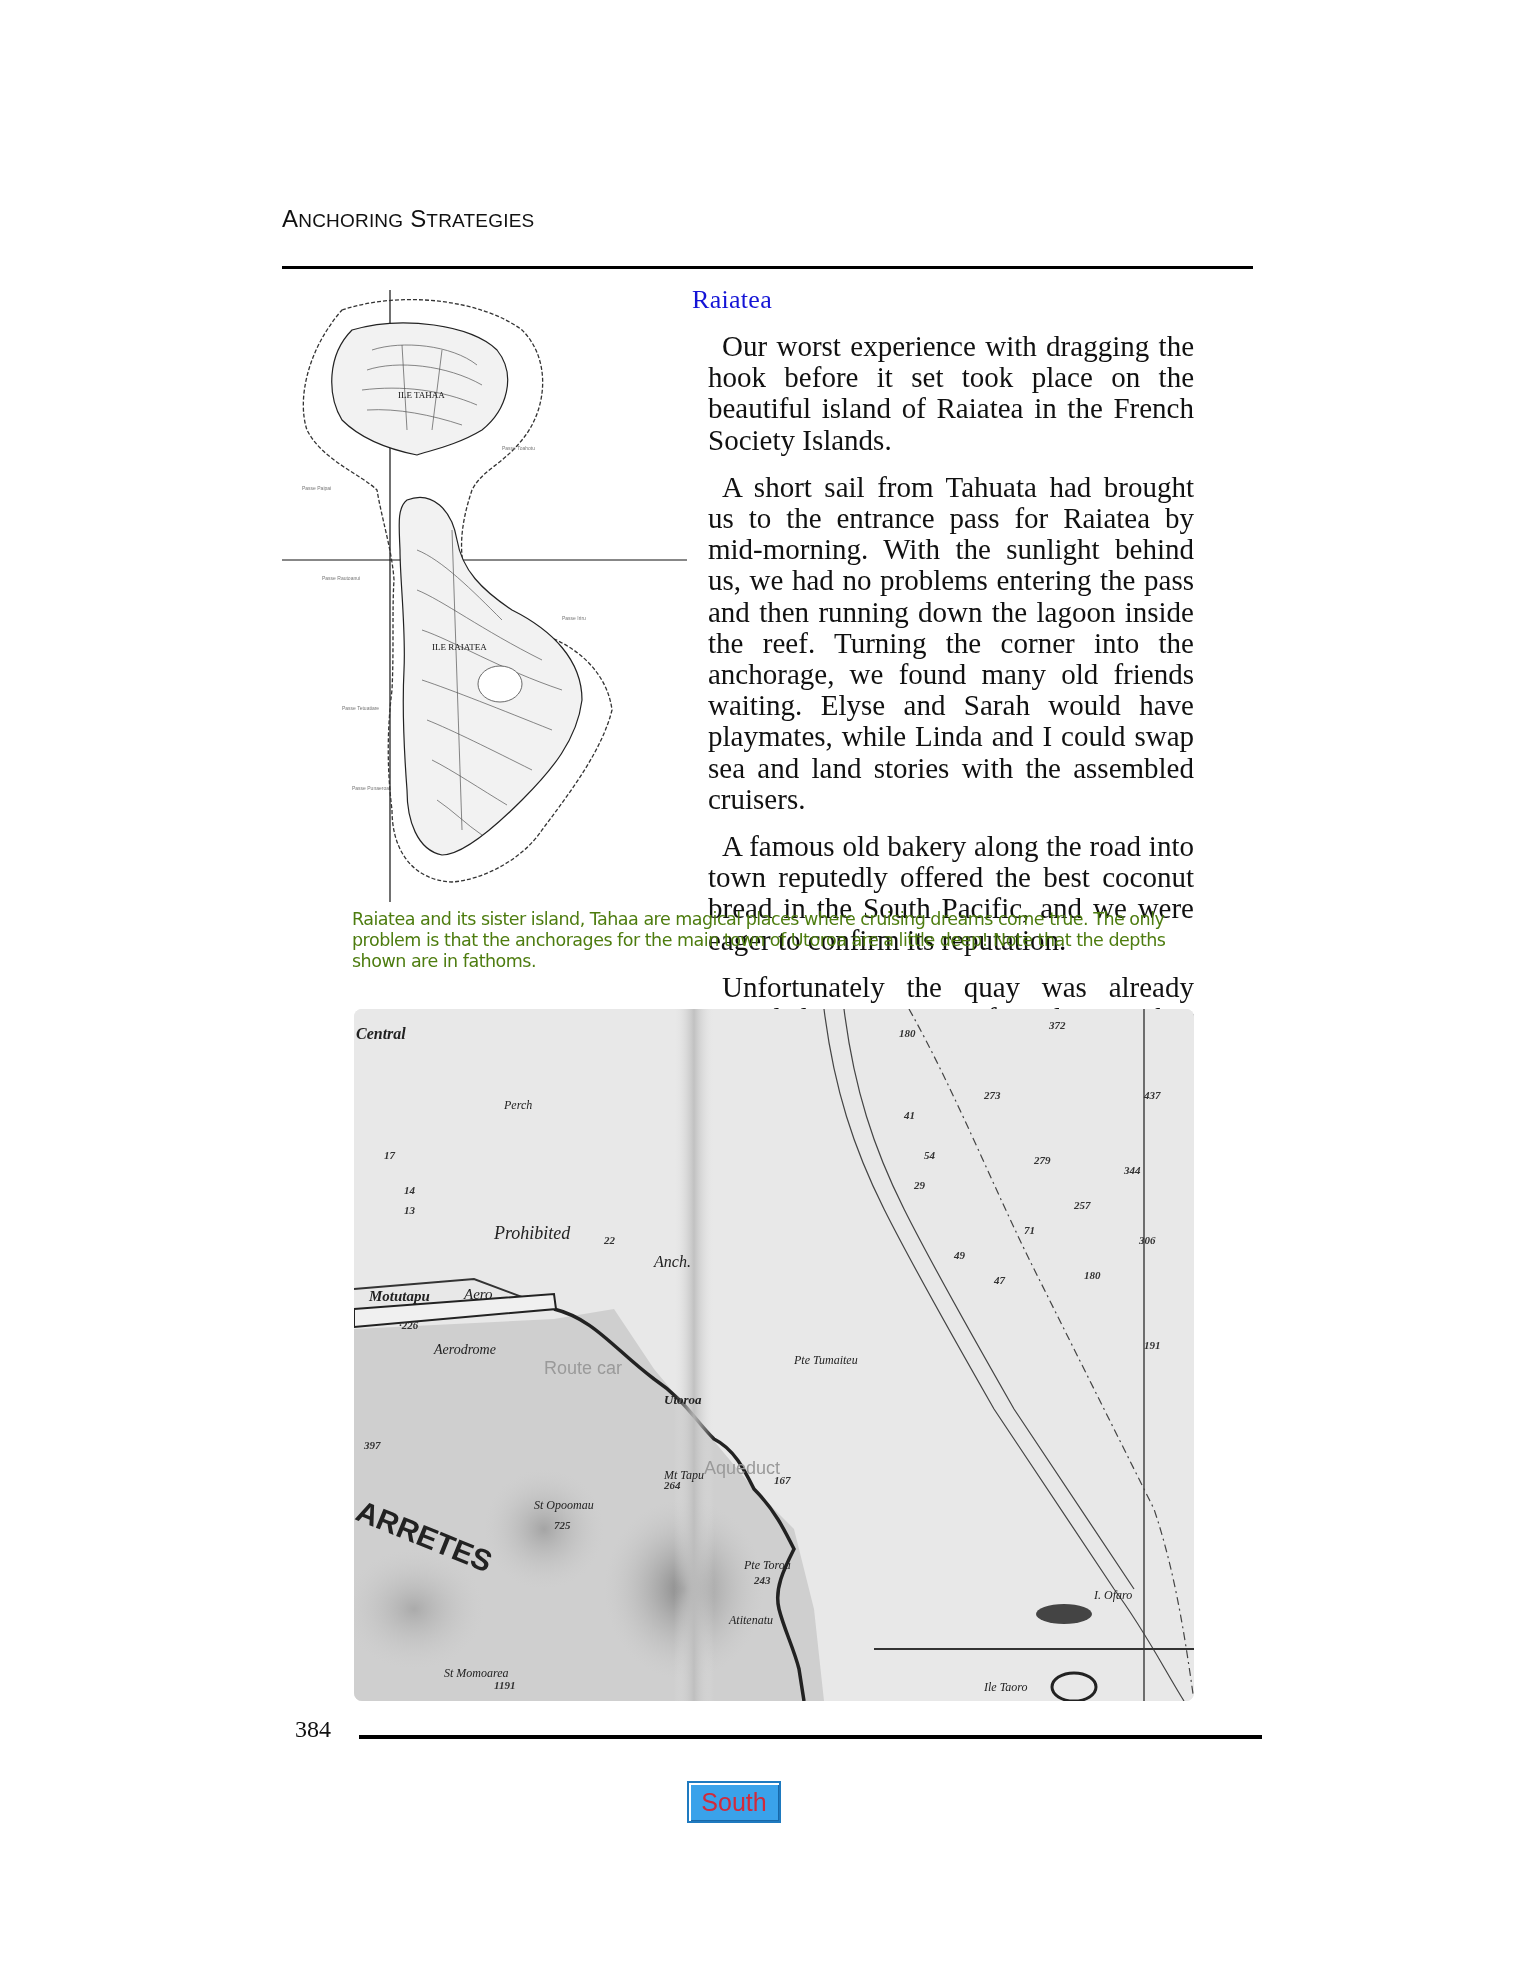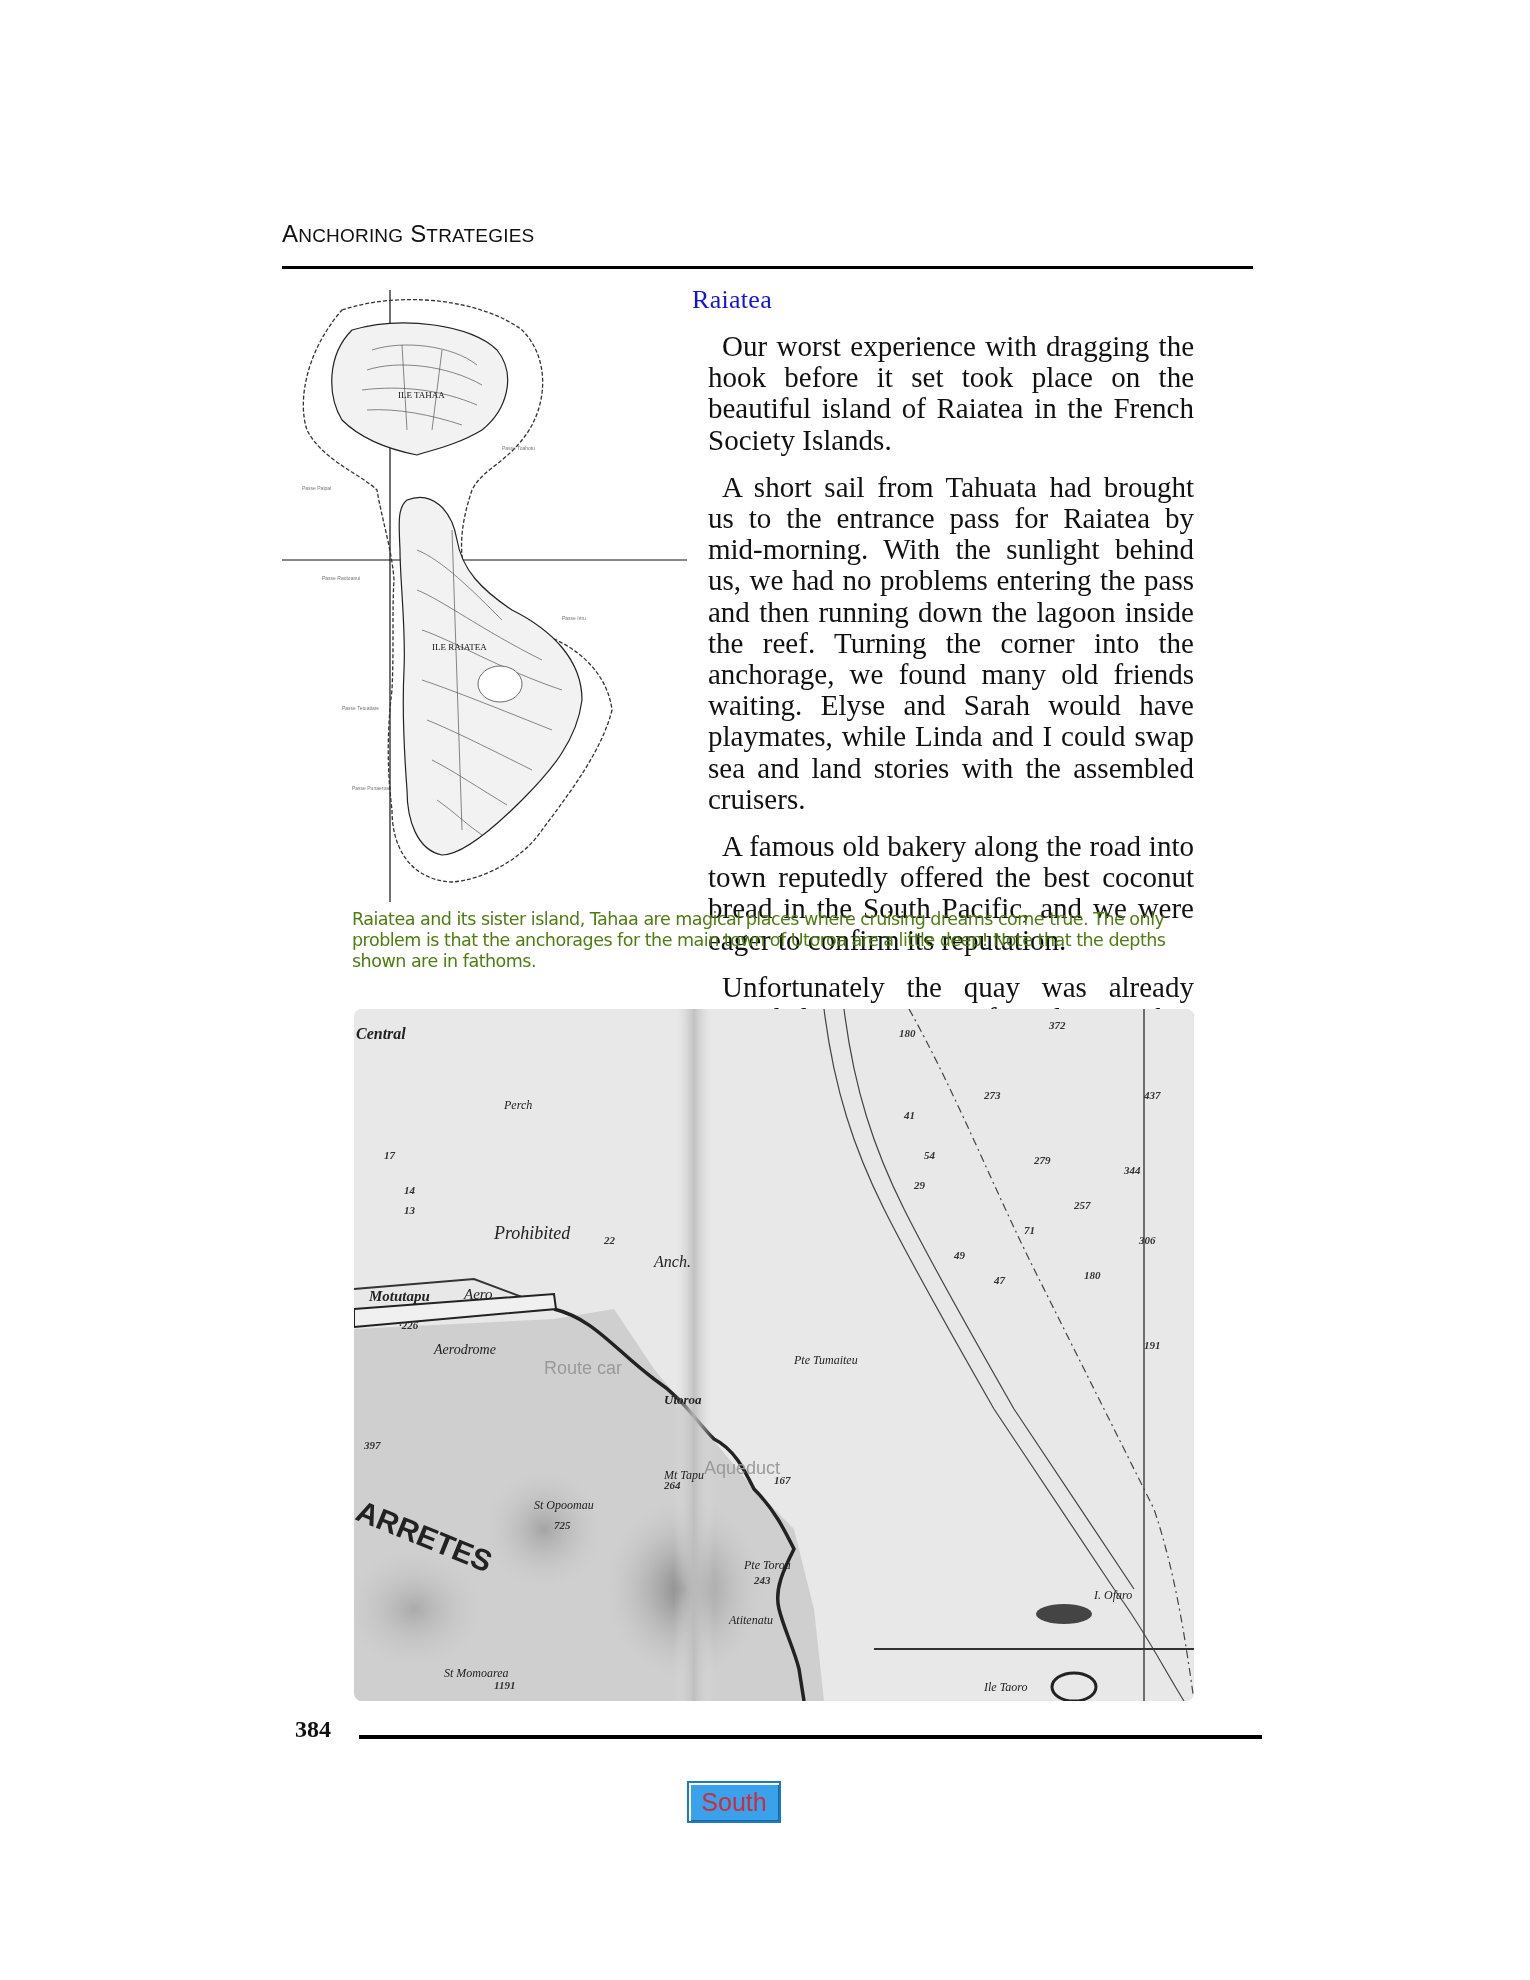--- a/index.html
+++ b/index.html
@@ -1,20 +1,20 @@
 <!DOCTYPE html>
 <html><head>
 <meta charset="utf-8">
 <style>
   html, body { margin: 0; padding: 0; background: #ffffff; }
   body { width: 1530px; height: 1980px; position: relative; overflow: hidden; }
   .abs { position: absolute; }
 
   .running-head {
-    left: 282px; top: 220px;
+    left: 282px; top: 205px;
     font-family: "Liberation Sans", sans-serif;
     font-size: 24px; color: #111; letter-spacing: 0.2px;
     white-space: nowrap;
   }
   .running-head .sc { font-size: 19px; }
   .rule-top { left: 282px; top: 266px; width: 971px; height: 3px; background: #000; }
 
   .map-island { left: 282px; top: 290px; width: 405px; height: 612px; }
   .map-island svg { width: 100%; height: 100%; display: block; }
 
@@ -32,21 +32,21 @@
     left: 352px; top: 909px; width: 845px;
     font-family: "DejaVu Sans", sans-serif; font-size: 17.5px; color: #4d7c0f;
     line-height: 21px; letter-spacing: -0.5px;
   }
 
   .chart-photo { left: 354px; top: 1009px; width: 840px; height: 692px; background: #e9e9e9; overflow: hidden; border-radius: 8px; }
   .chart-photo svg { width: 100%; height: 100%; display: block; }
 
   .page-number {
     left: 295px; top: 1716px;
-    font-family: "Liberation Serif", serif; font-size: 24px; color: #111; font-weight: bold;
+    font-family: "Liberation Serif", serif; font-size: 24px; color: #111;
   }
   .rule-bottom { left: 359px; top: 1735px; width: 903px; height: 4px; background: #000; }
 
   .help-button {
     left: 687px; top: 1781px; width: 94px; height: 42px;
     box-sizing: border-box;
     background: #3aa2ea;
     border: 2px solid #1e7ac0;
     box-shadow: inset 2px 2px 0 #ffffff, inset -1px -1px 0 #1868a8;
     font-family: "Liberation Sans", sans-serif; font-size: 25px; color: #d22a3a;

